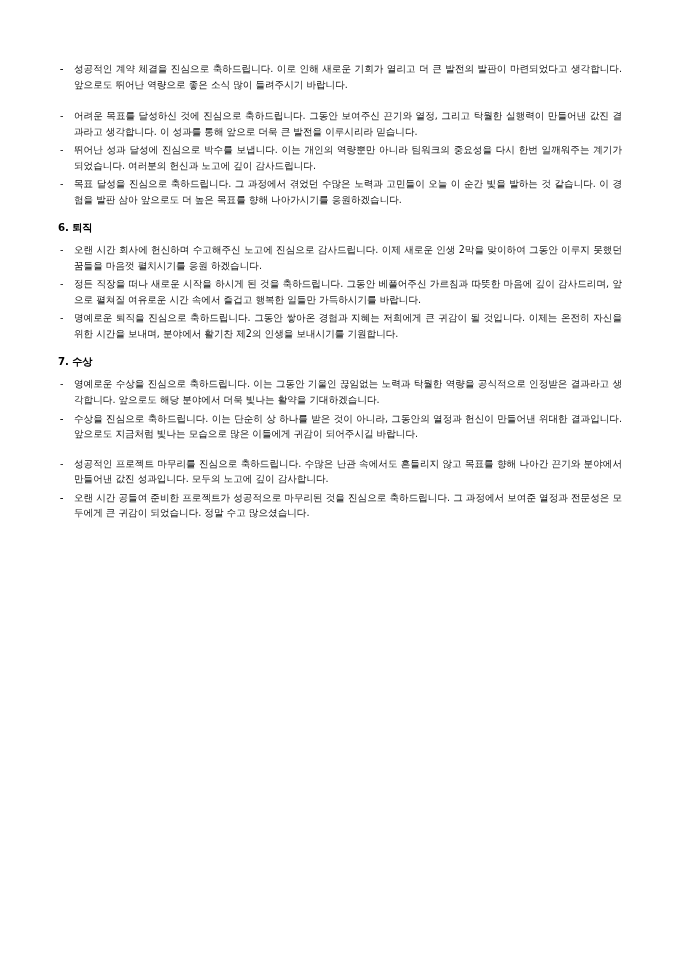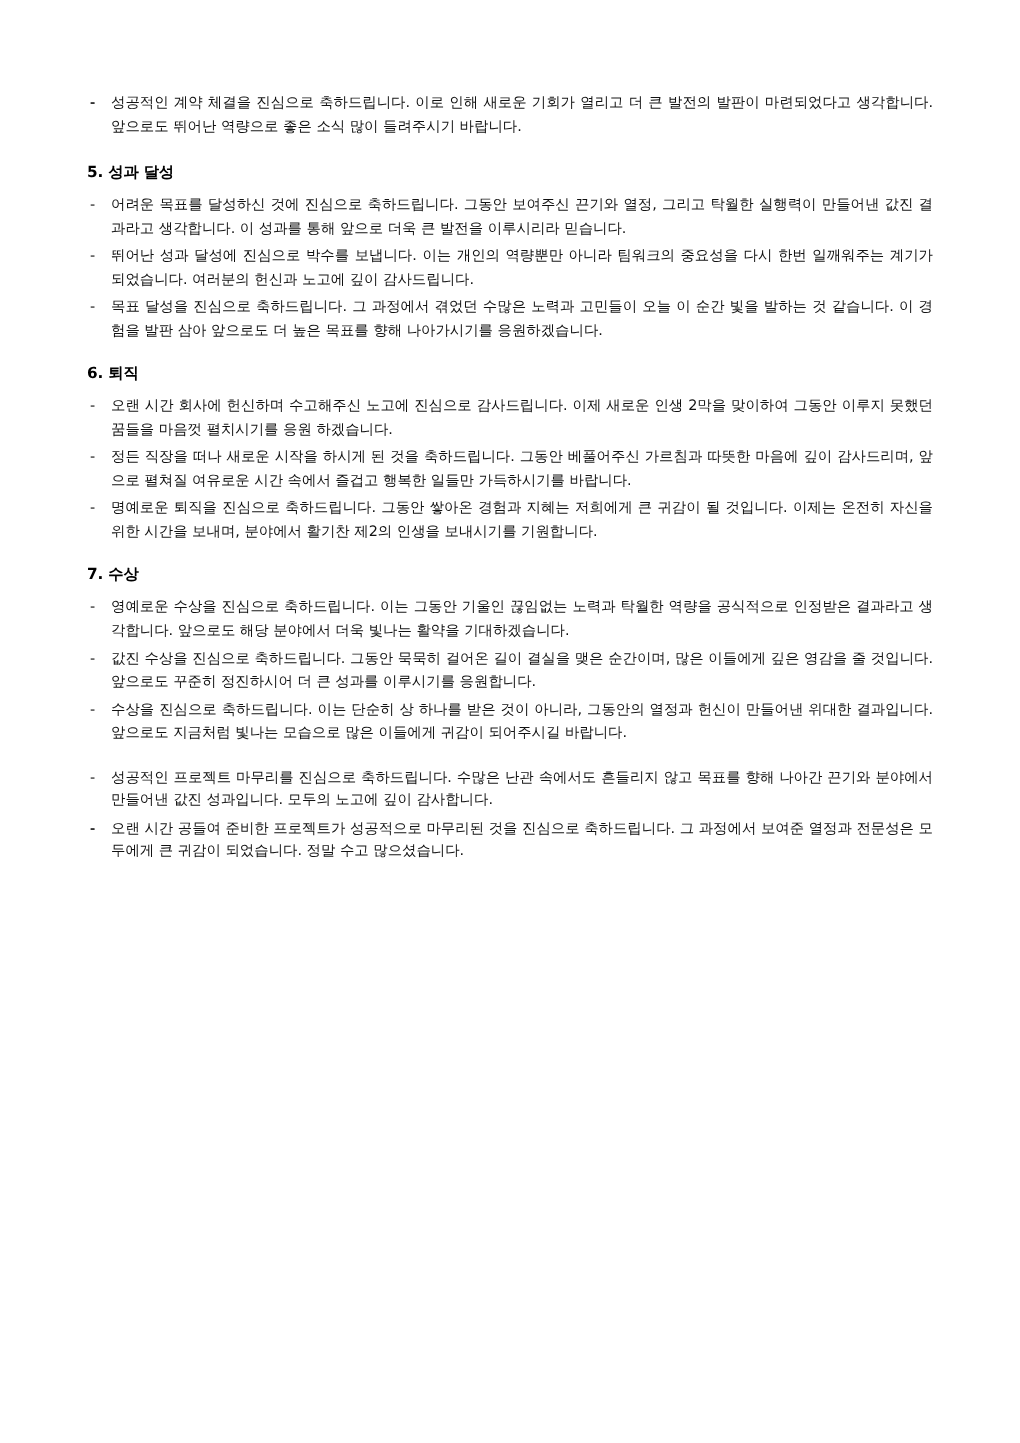--- a/index.html
+++ b/index.html
@@ -69,21 +69,20 @@
         <span class="dash">-</span>
       </li>
       <li class="bullet-item">
         <span class="dash">-</span>
         <span>성공적인 계약 체결을 진심으로 축하드립니다. 이로 인해 새로운 기회가 열리고 더 큰 발전의 발판이 마련되었다고 생각합니다. 앞으로도 뛰어난 역량으로 좋은 소식 많이 들려주시기 바랍니다.</span>
       </li>
     </ul>
   </div>
 
   <div class="section">
-    <div class="section-heading">5. 성과 달성</div>
     <ul class="bullet-list">
       <li class="bullet-item">
         <span class="dash">-</span>
         <span>어려운 목표를 달성하신 것에 진심으로 축하드립니다. 그동안 보여주신 끈기와 열정, 그리고 탁월한 실행력이 만들어낸 값진 결과라고 생각합니다. 이 성과를 통해 앞으로 더욱 큰 발전을 이루시리라 믿습니다.</span>
       </li>
       <li class="bullet-item">
         <span class="dash">-</span>
         <span>뛰어난 성과 달성에 진심으로 박수를 보냅니다. 이는 개인의 역량뿐만 아니라 팀워크의 중요성을 다시 한번 일깨워주는 계기가 되었습니다. 여러분의 헌신과 노고에 깊이 감사드립니다.</span>
       </li>
       <li class="bullet-item">
@@ -113,21 +112,20 @@
 
   <div class="section">
     <div class="section-heading">7. 수상</div>
     <ul class="bullet-list">
       <li class="bullet-item">
         <span class="dash">-</span>
         <span>영예로운 수상을 진심으로 축하드립니다. 이는 그동안 기울인 끊임없는 노력과 탁월한 역량을 공식적으로 인정받은 결과라고 생각합니다. 앞으로도 해당 분야에서 더욱 빛나는 활약을 기대하겠습니다.</span>
       </li>
       <li class="bullet-item">
         <span class="dash">-</span>
-        <span>값진 수상을 진심으로 축하드립니다. 그동안 묵묵히 걸어온 길이 결실을 맺은 순간이며, 많은 이들에게 깊은 영감을 줄 것입니다. 앞으로도 꾸준히 정진하시어 더 큰 성과를 이루시기를 응원합니다.</span>
       </li>
       <li class="bullet-item">
         <span class="dash">-</span>
         <span>수상을 진심으로 축하드립니다. 이는 단순히 상 하나를 받은 것이 아니라, 그동안의 열정과 헌신이 만들어낸 위대한 결과입니다. 앞으로도 지금처럼 빛나는 모습으로 많은 이들에게 귀감이 되어주시길 바랍니다.</span>
       </li>
     </ul>
   </div>
 
   <div class="section">
     <ul class="bullet-list">

